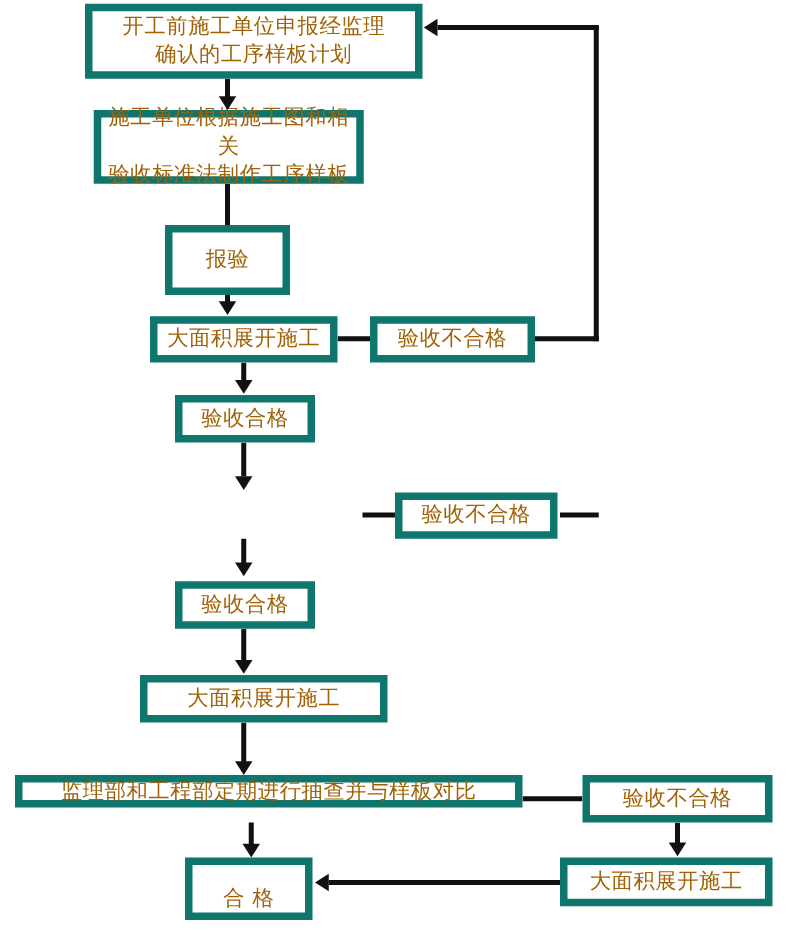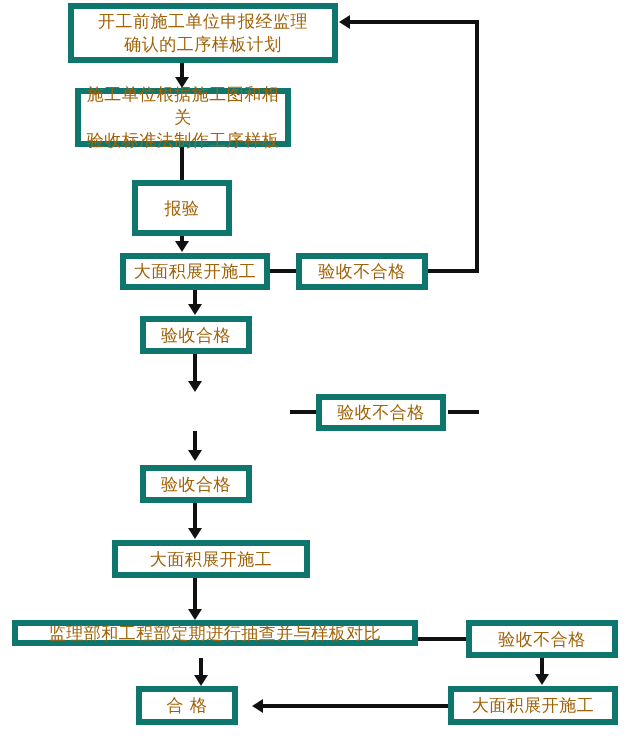--- a/index.html
+++ b/index.html
@@ -154,21 +154,21 @@
   </div>
 
   <div class="node" style="left:12px; top:620px; width:406px; height:26px;">
     <span class="txt">监理部和工程部定期进行抽查并与样板对比</span>
   </div>
 
   <div class="node" style="left:466px; top:620px; width:152px; height:38px;">
     <span class="txt">验收不合格</span>
   </div>
 
-  <div class="node" style="left:136px; top:686px; width:102px; height:39px;">
+  <div class="node" style="left:148px; top:686px; width:102px; height:50px;align-items:flex-end;">
     <span class="txt">合    格</span>
   </div>
 
   <div class="node" style="left:448px; top:686px; width:170px; height:39px;">
     <span class="txt">大面积展开施工</span>
   </div>
 
   <div class="vline" style="left:180px; top:63px; width:4px; height:16px;"></div>
   <div class="arrow-down" style="left:175px; top:77px;"></div>
 

